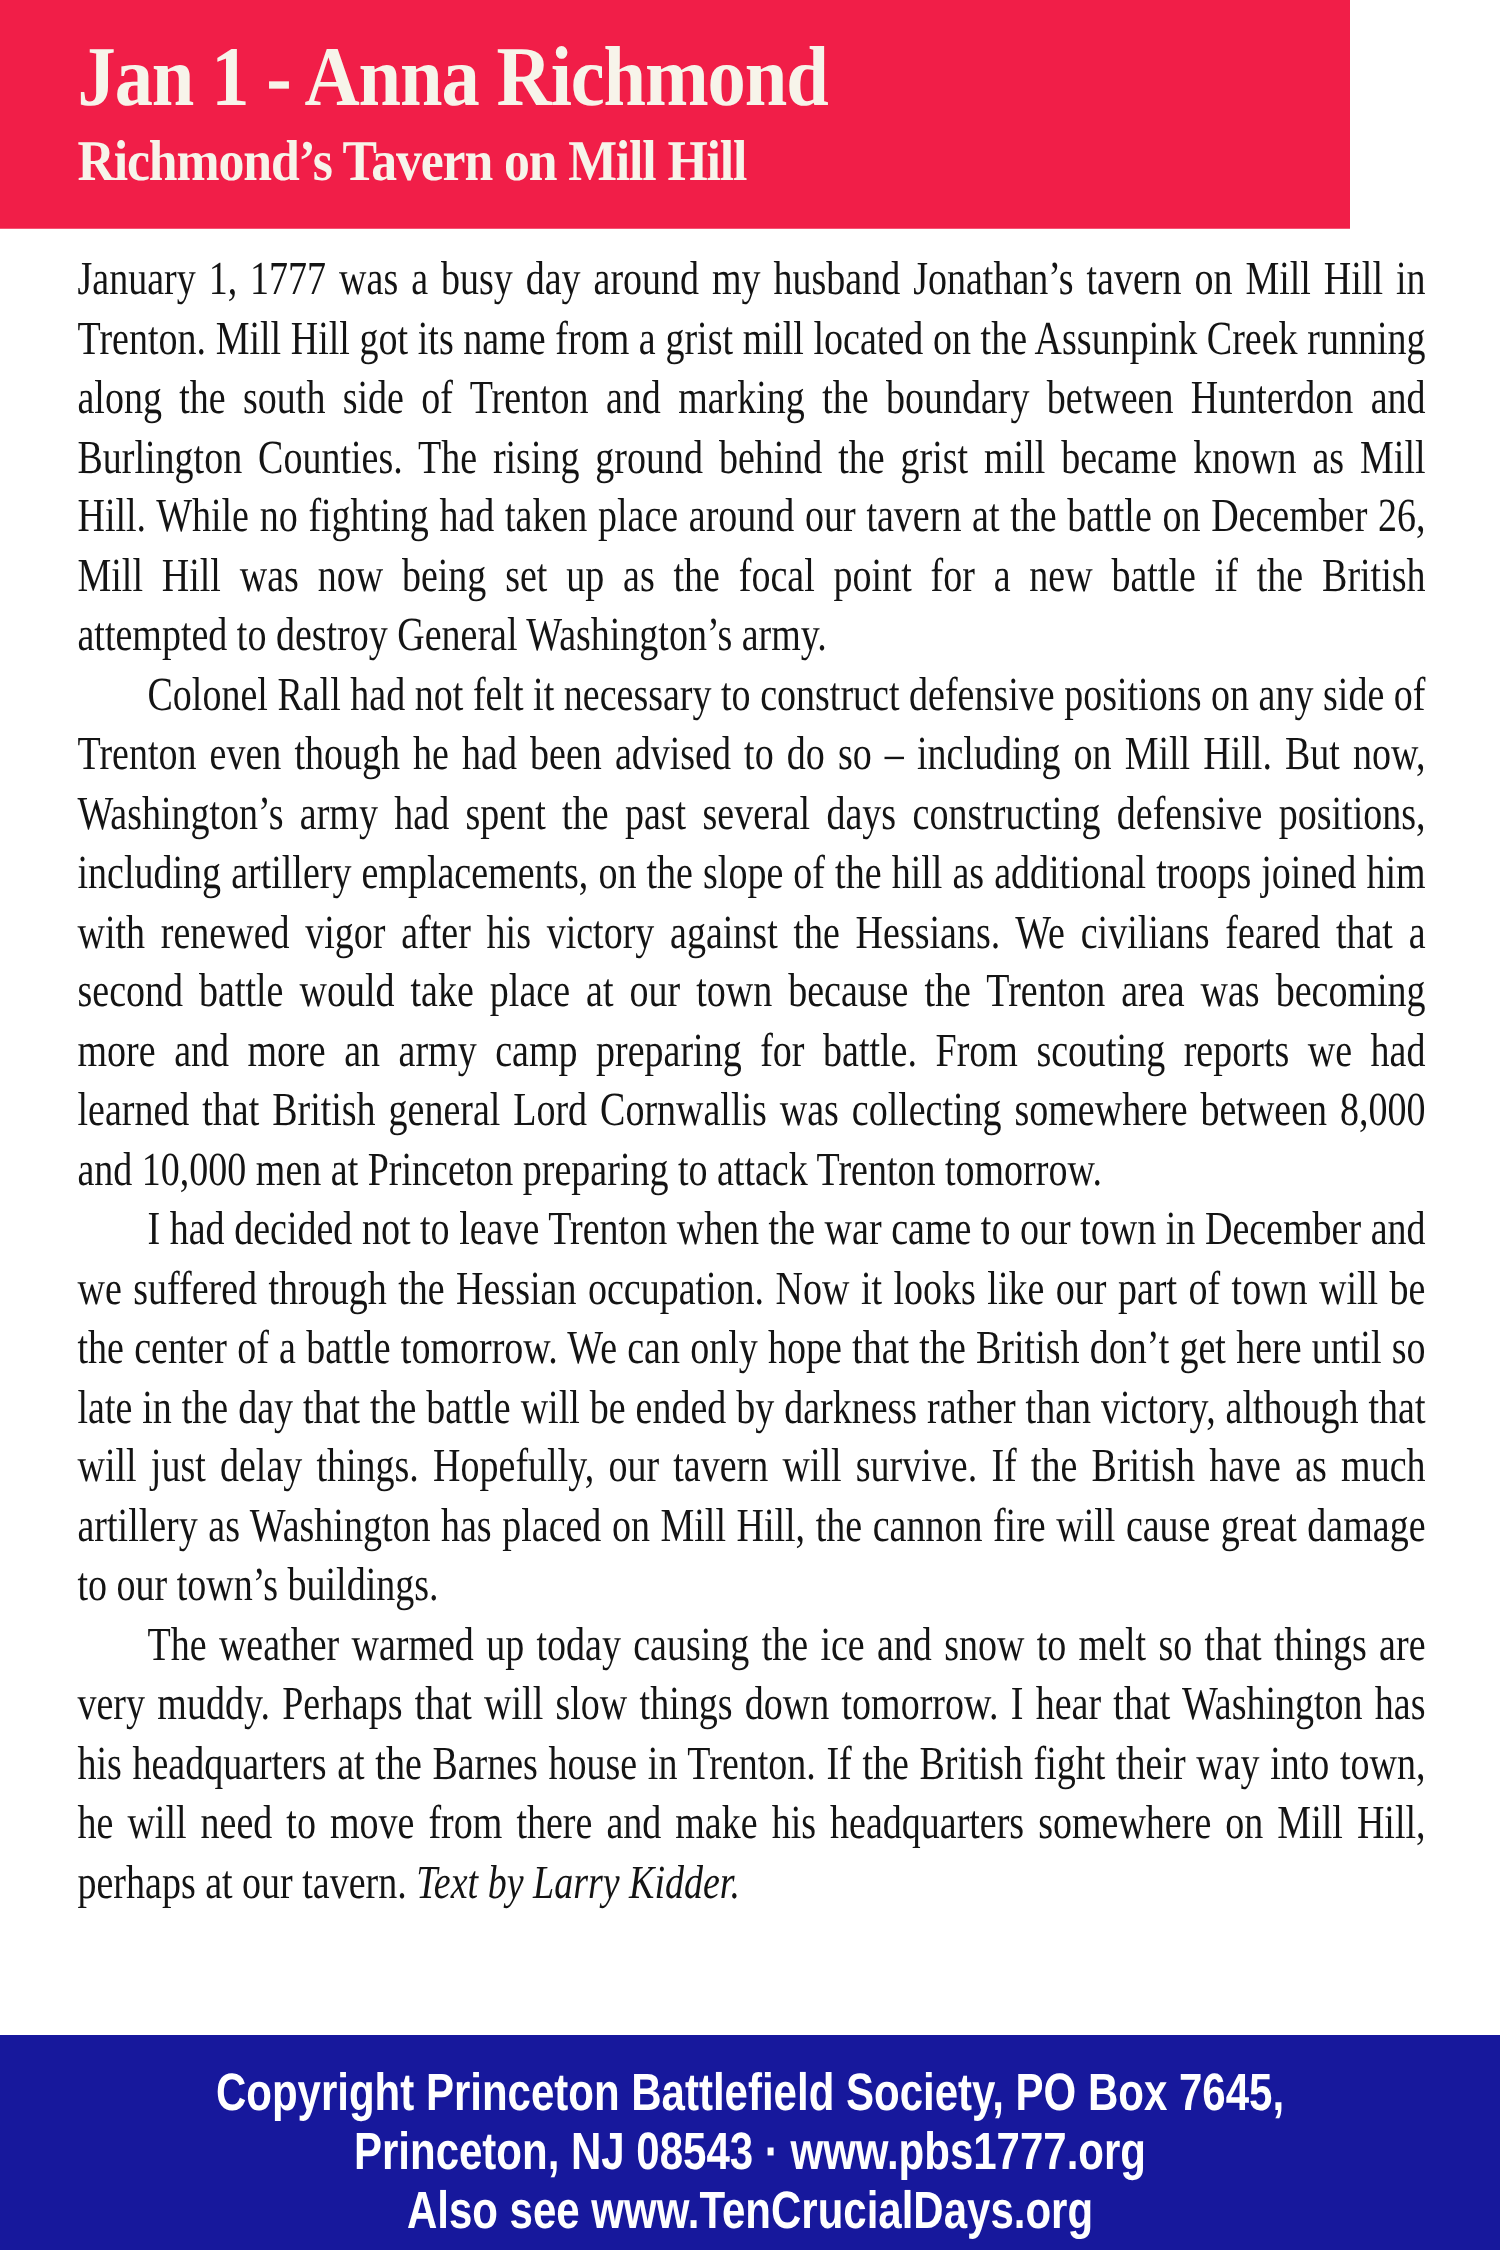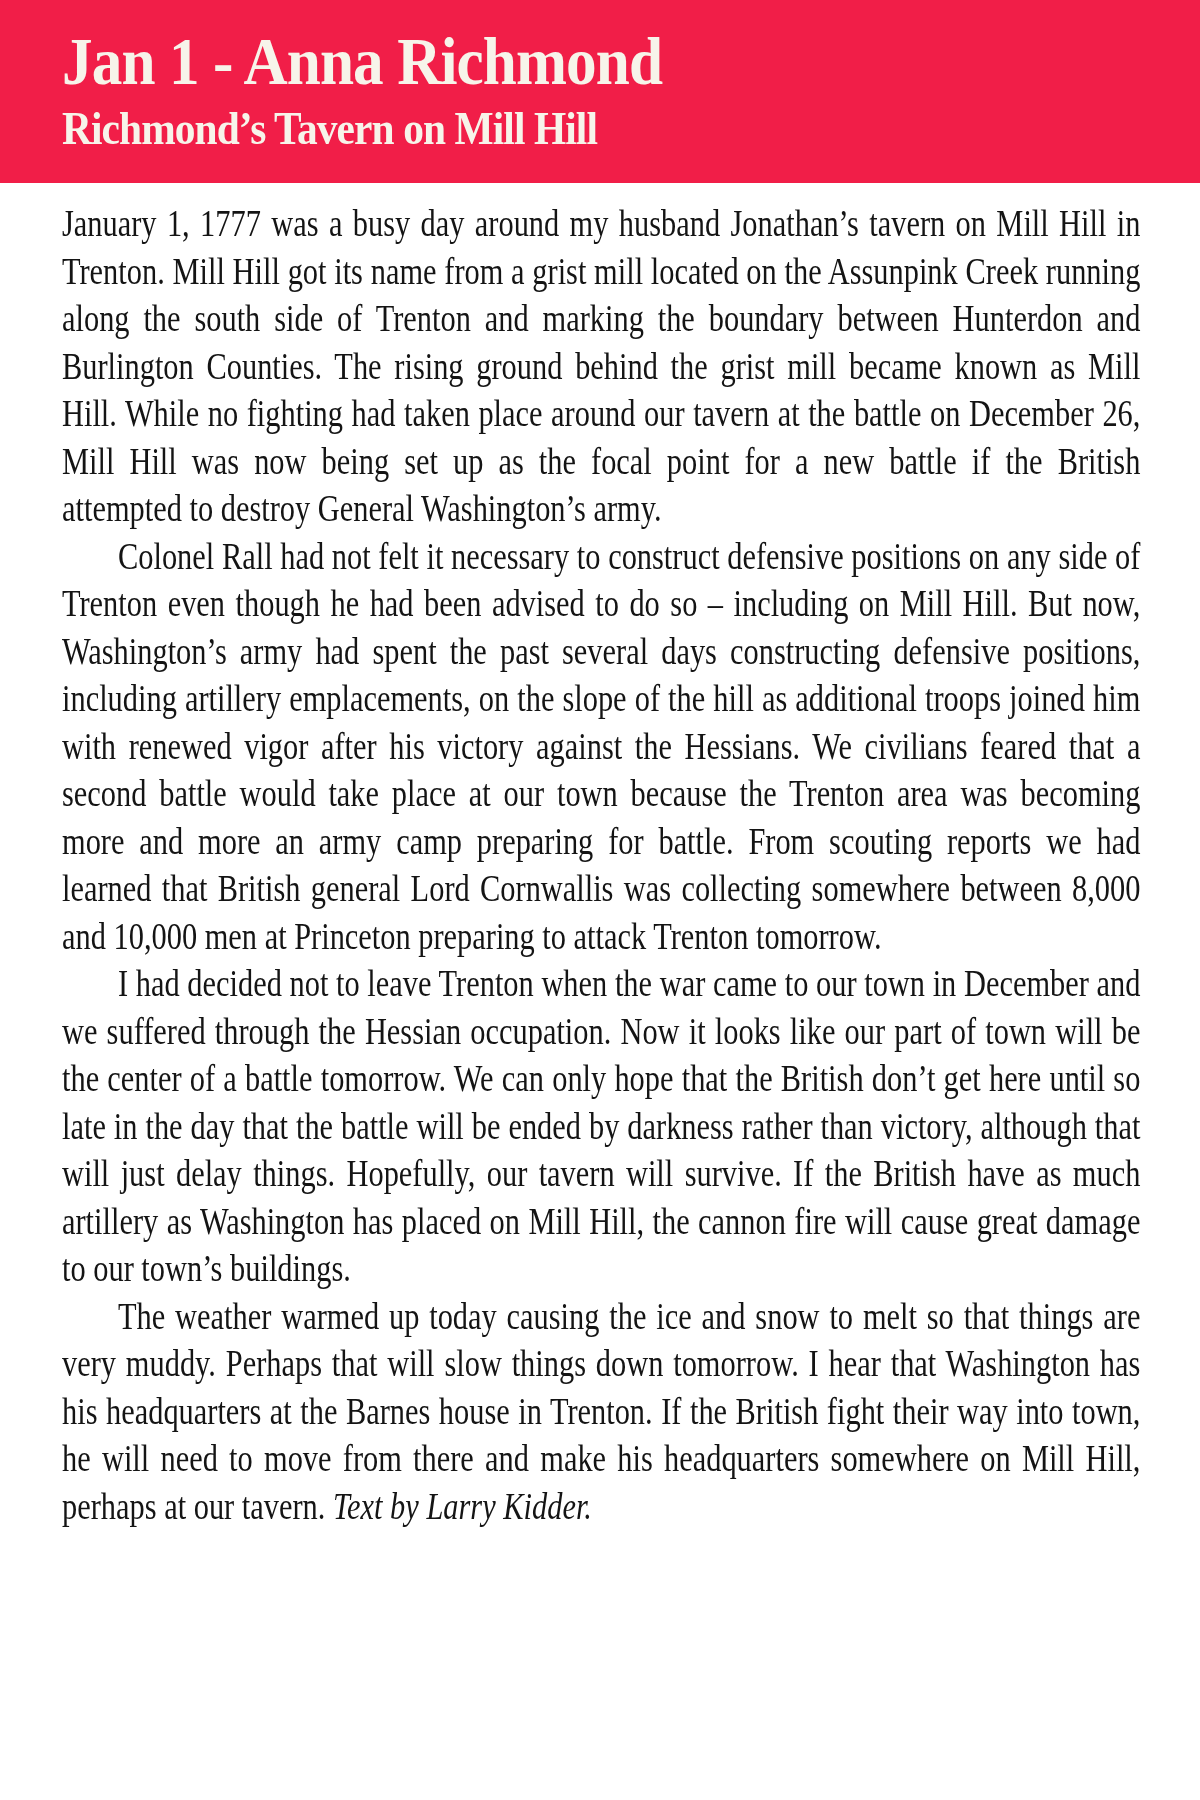--- a/index.html
+++ b/index.html
@@ -19,21 +19,21 @@
     width:1200px;height:1800px;
     margin:0 auto;
     background:var(--page-white);
     overflow:hidden;
     font-family:"Liberation Serif", serif;
   }
 
   
   .band-red{
     position:absolute;left:0;top:0;
-    width:1200px;height:183px;
+    width:1080px;height:183px;
     background:var(--header-red);
   }
   .header-text{
     position:absolute;left:62px;top:24px;
     width:1000px;
     transform:scaleX(0.9);
     transform-origin:0 0;
     color:var(--header-text);
     white-space:nowrap;
   }
@@ -118,14 +118,21 @@
 
   <main class="article">
     <div class="article-text">
       <p>January 1, 1777 was a busy day around my husband Jonathan’s tavern on Mill Hill in Trenton. Mill Hill got its name from a grist mill located on the Assunpink Creek running along the south side of Trenton and marking the boundary between Hunterdon and Burlington Counties. The rising ground behind the grist mill became known as Mill Hill. While no fighting had taken place around our tavern at the battle on December 26, Mill Hill was now being set up as the focal point for a new battle if the British attempted to destroy General Washington’s army.</p>
       <p class="indent">Colonel Rall had not felt it necessary to construct defensive positions on any side of Trenton even though he had been advised to do so – including on Mill Hill. But now, Washington’s army had spent the past several days constructing defensive positions, including artillery emplacements, on the slope of the hill as additional troops joined him with renewed vigor after his victory against the Hessians. We civilians feared that a second battle would take place at our town because the Trenton area was becoming more and more an army camp preparing for battle. From scouting reports we had learned that British general Lord Cornwallis was collecting somewhere between 8,000 and 10,000 men at Princeton preparing to attack Trenton tomorrow.</p>
       <p class="indent">I had decided not to leave Trenton when the war came to our town in December and we suffered through the Hessian occupation. Now it looks like our part of town will be the center of a battle tomorrow. We can only hope that the British don’t get here until so late in the day that the battle will be ended by darkness rather than victory, although that will just delay things. Hopefully, our tavern will survive. If the British have as much artillery as Washington has placed on Mill Hill, the cannon fire will cause great damage to our town’s buildings.</p>
       <p class="indent"><span>The weather warmed up today causing the ice and snow to melt so that things are very muddy. Perhaps that will slow things down tomorrow. I hear that Washington has his headquarters at the Barnes house in Trenton. If the British fight their way into town, he will need to move from there and make his headquarters somewhere on Mill Hill, perhaps at our tavern.</span> <span class="byline">Text by Larry Kidder.</span></p>
     </div>
   </main>
 
+  <footer class="band-blue">
+    <div class="footer-text">
+      <div>Copyright Princeton Battlefield Society, PO Box 7645,</div>
+      <div>Princeton, NJ 08543 · www.pbs1777.org</div>
+      <div>Also see www.TenCrucialDays.org</div>
+    </div>
+  </footer>
 
 </div>
 
 </body></html>

